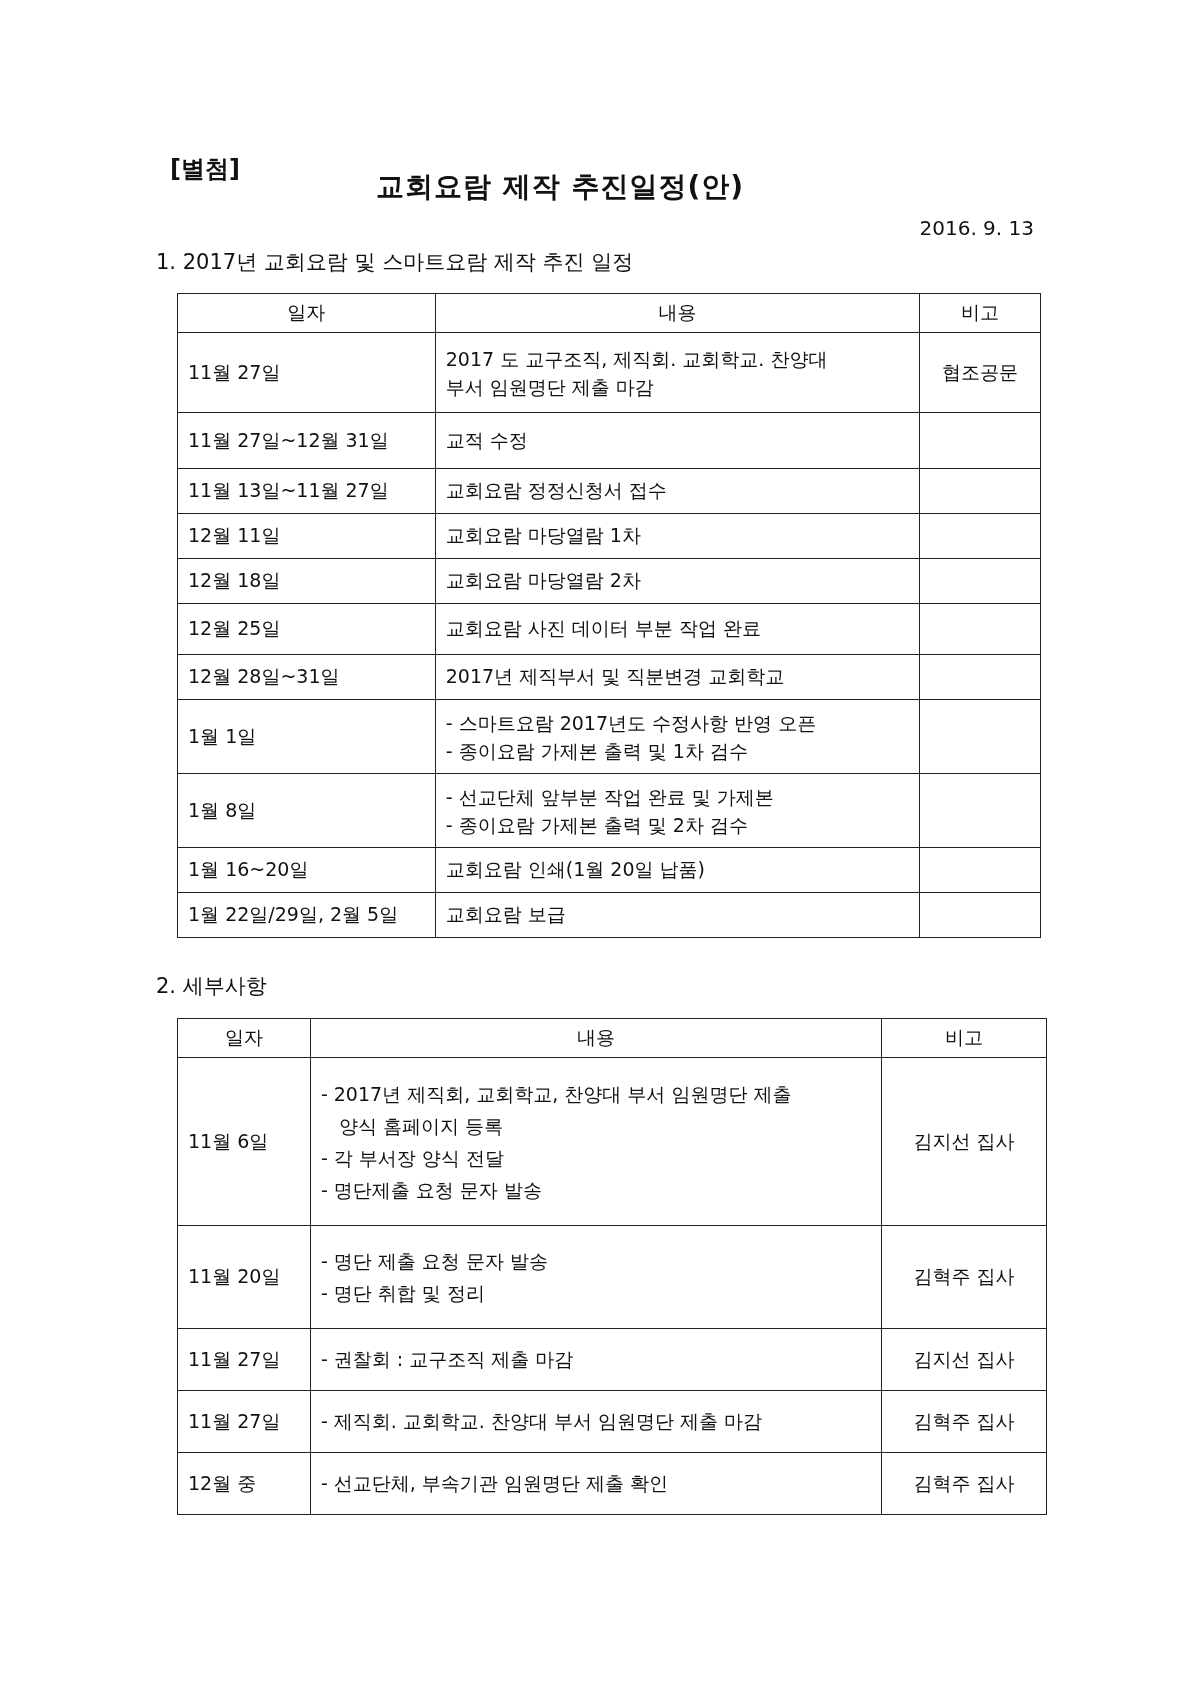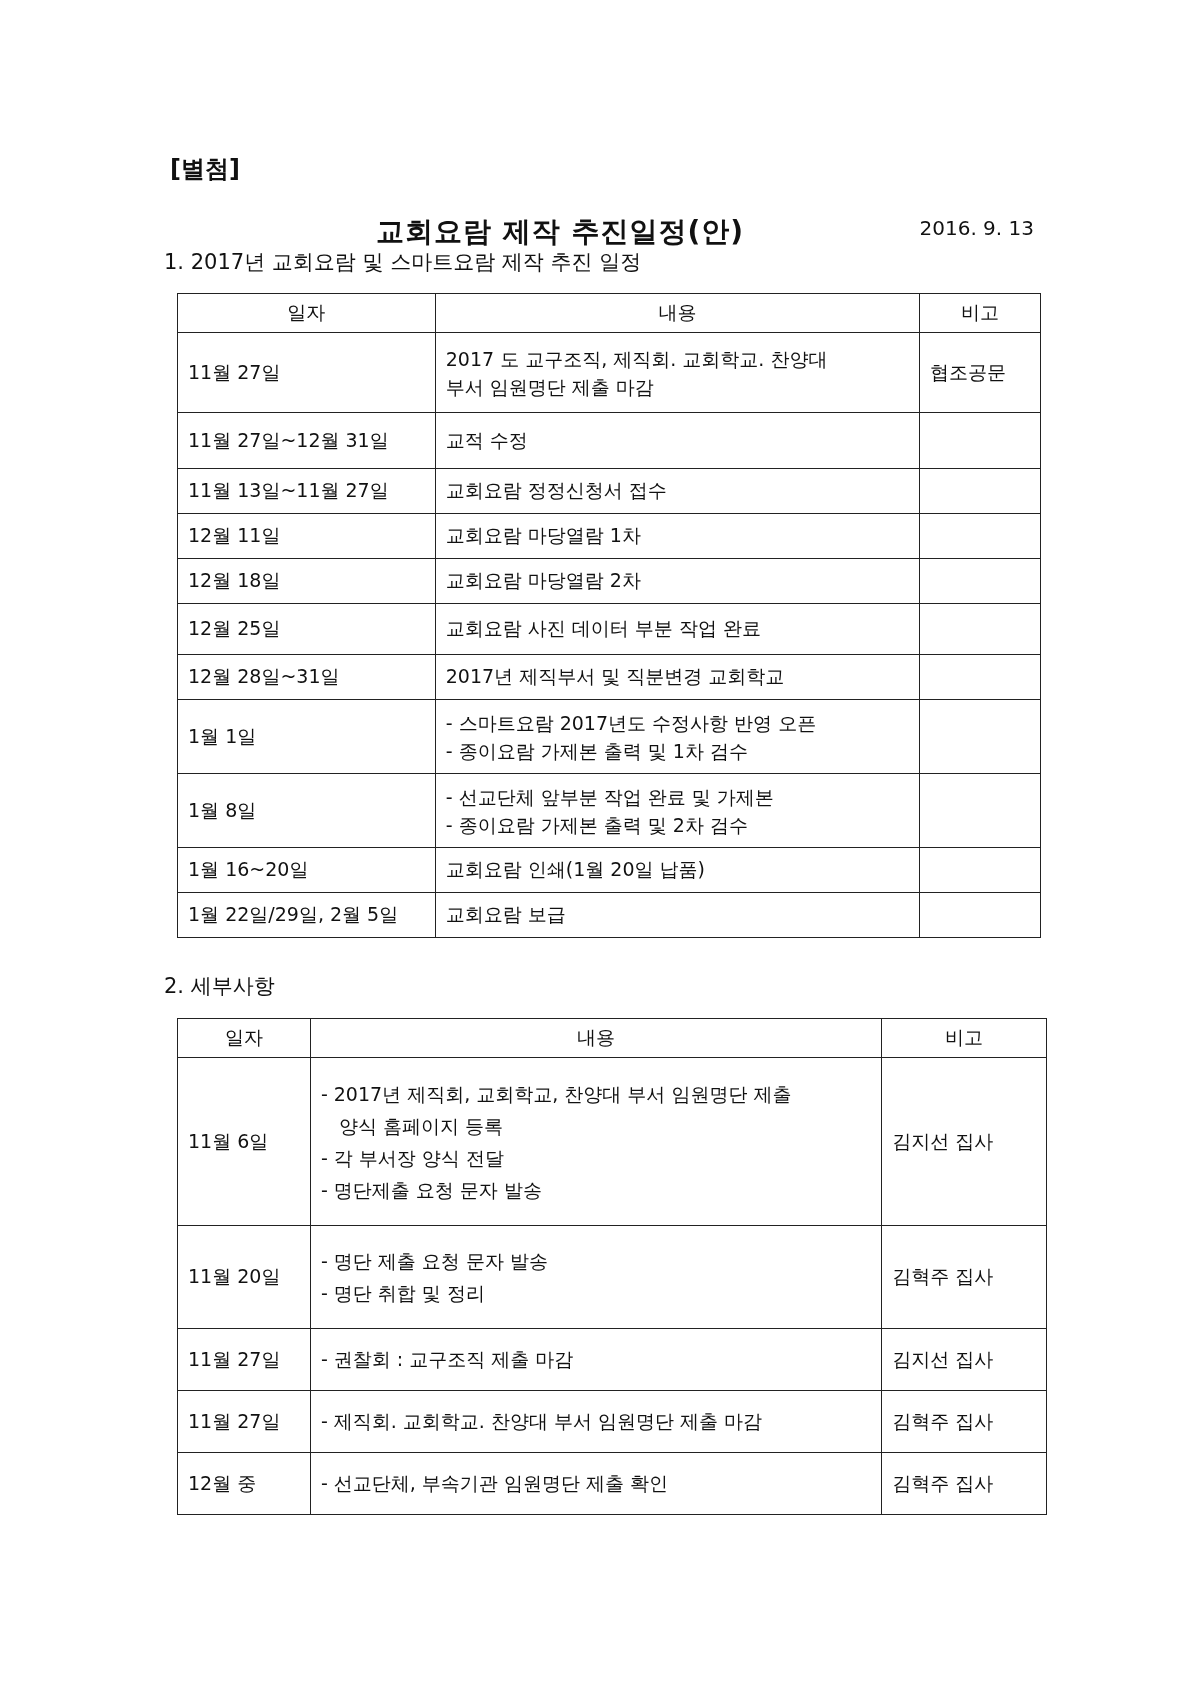--- a/index.html
+++ b/index.html
@@ -1,27 +1,27 @@
 <!DOCTYPE html>
 <html><head>
 <meta charset="utf-8">
 <style>
   html, body { margin: 0; padding: 0; background: #ffffff; }
   body {
     width: 1200px; height: 1696px; position: relative; overflow: hidden;
     font-family: "DejaVu Sans", "Liberation Sans", sans-serif; color: #111;
   }
   .attach { position: absolute; left: 170px; top: 153px; font-size: 24px; font-weight: bold; }
-  .title { position: absolute; left: 0; width: 1120px; top: 168px; text-align: center; font-size: 28px; font-weight: bold; letter-spacing: 1px; margin-top: 45px; }
+  .title { position: absolute; left: 0; width: 1120px; top: 168px; text-align: center; font-size: 28px; font-weight: bold; letter-spacing: 1px; }
   .date { position: absolute; right: 166px; top: 216px; font-size: 20px; }
-  .sec-heading { position: absolute; left: 164px; font-size: 21px; }
+  .sec-heading { position: absolute; left: 156px; font-size: 21px; }
   table { position: absolute; border-collapse: collapse; font-size: 19px; }
   td, th { border: 1.5px solid #222; padding: 0 10px; font-weight: normal; }
   th { text-align: center; height: 38px; }
-  td.c { }
+  td.c { text-align: center; }
   #t1 { left: 177px; top: 293px; width: 864px; }
   #t2 { left: 177px; top: 1018px; width: 870px; }
   .ln { display: block; line-height: 28px; }
   .ind { padding-left: 18px; }
 </style>
 </head>
 <body>
 
 <div class="attach">[별첨]</div>
 <div class="title">교회요람 제작 추진일정(안)</div>

